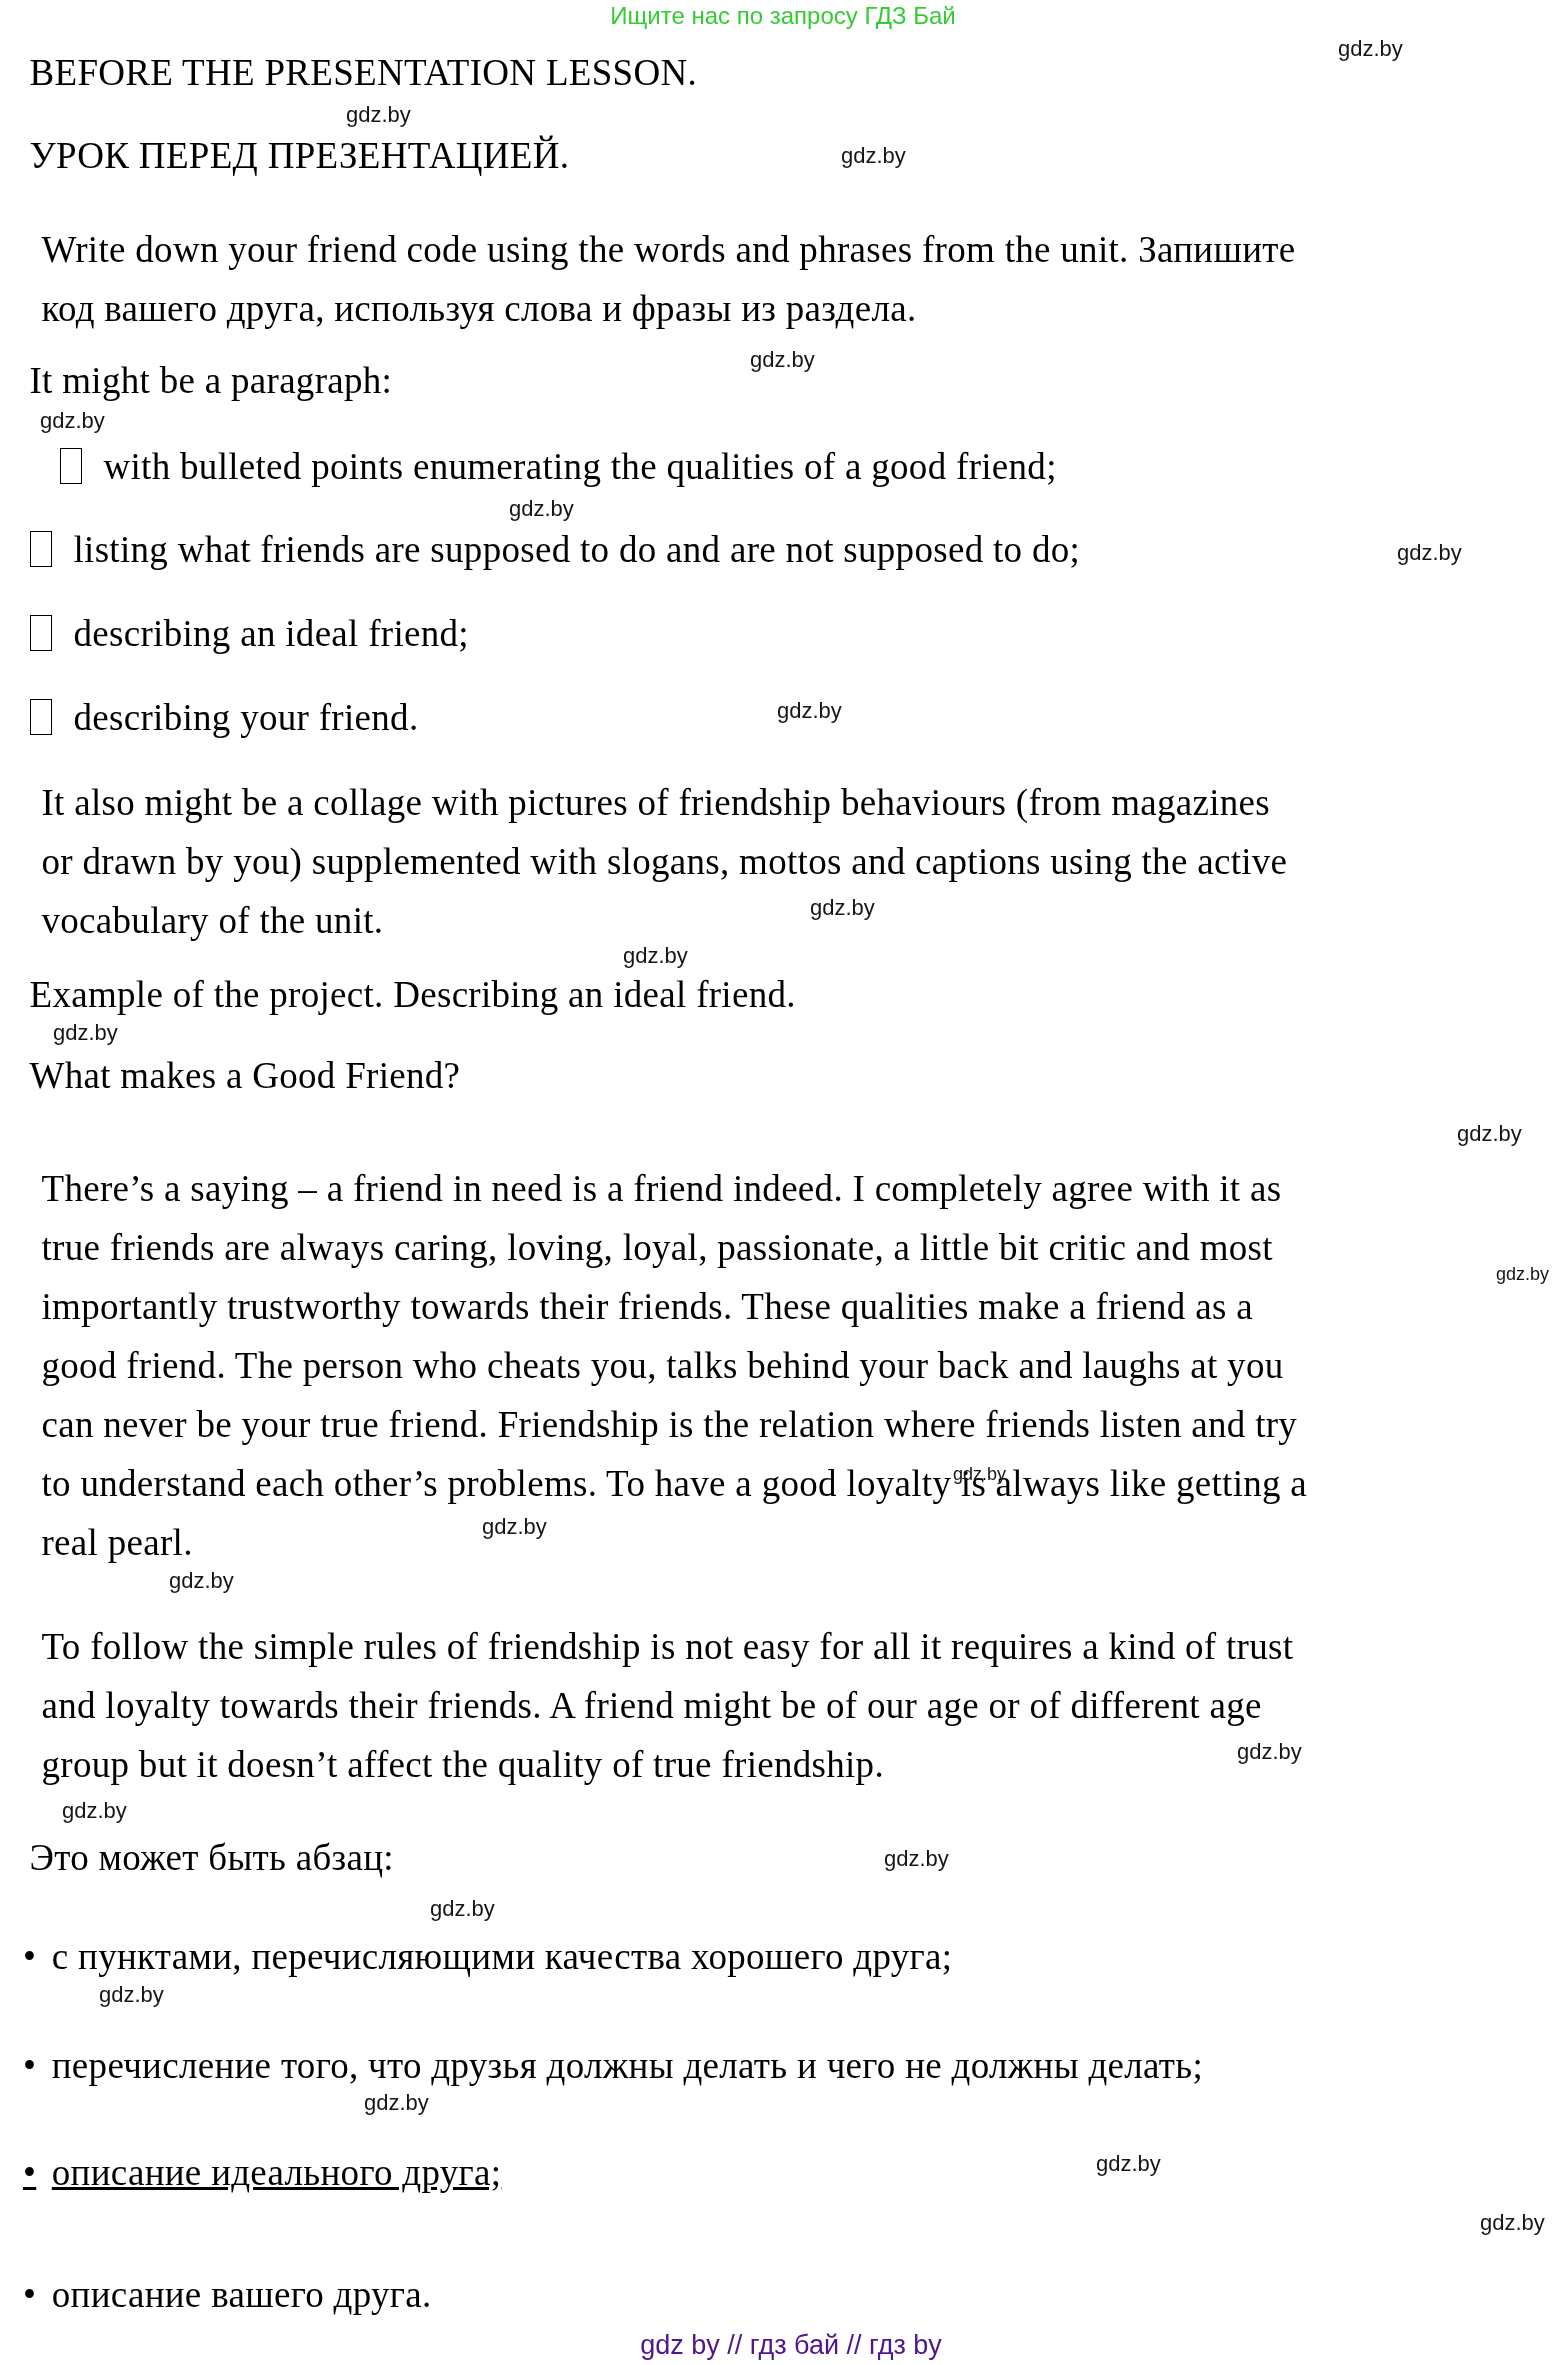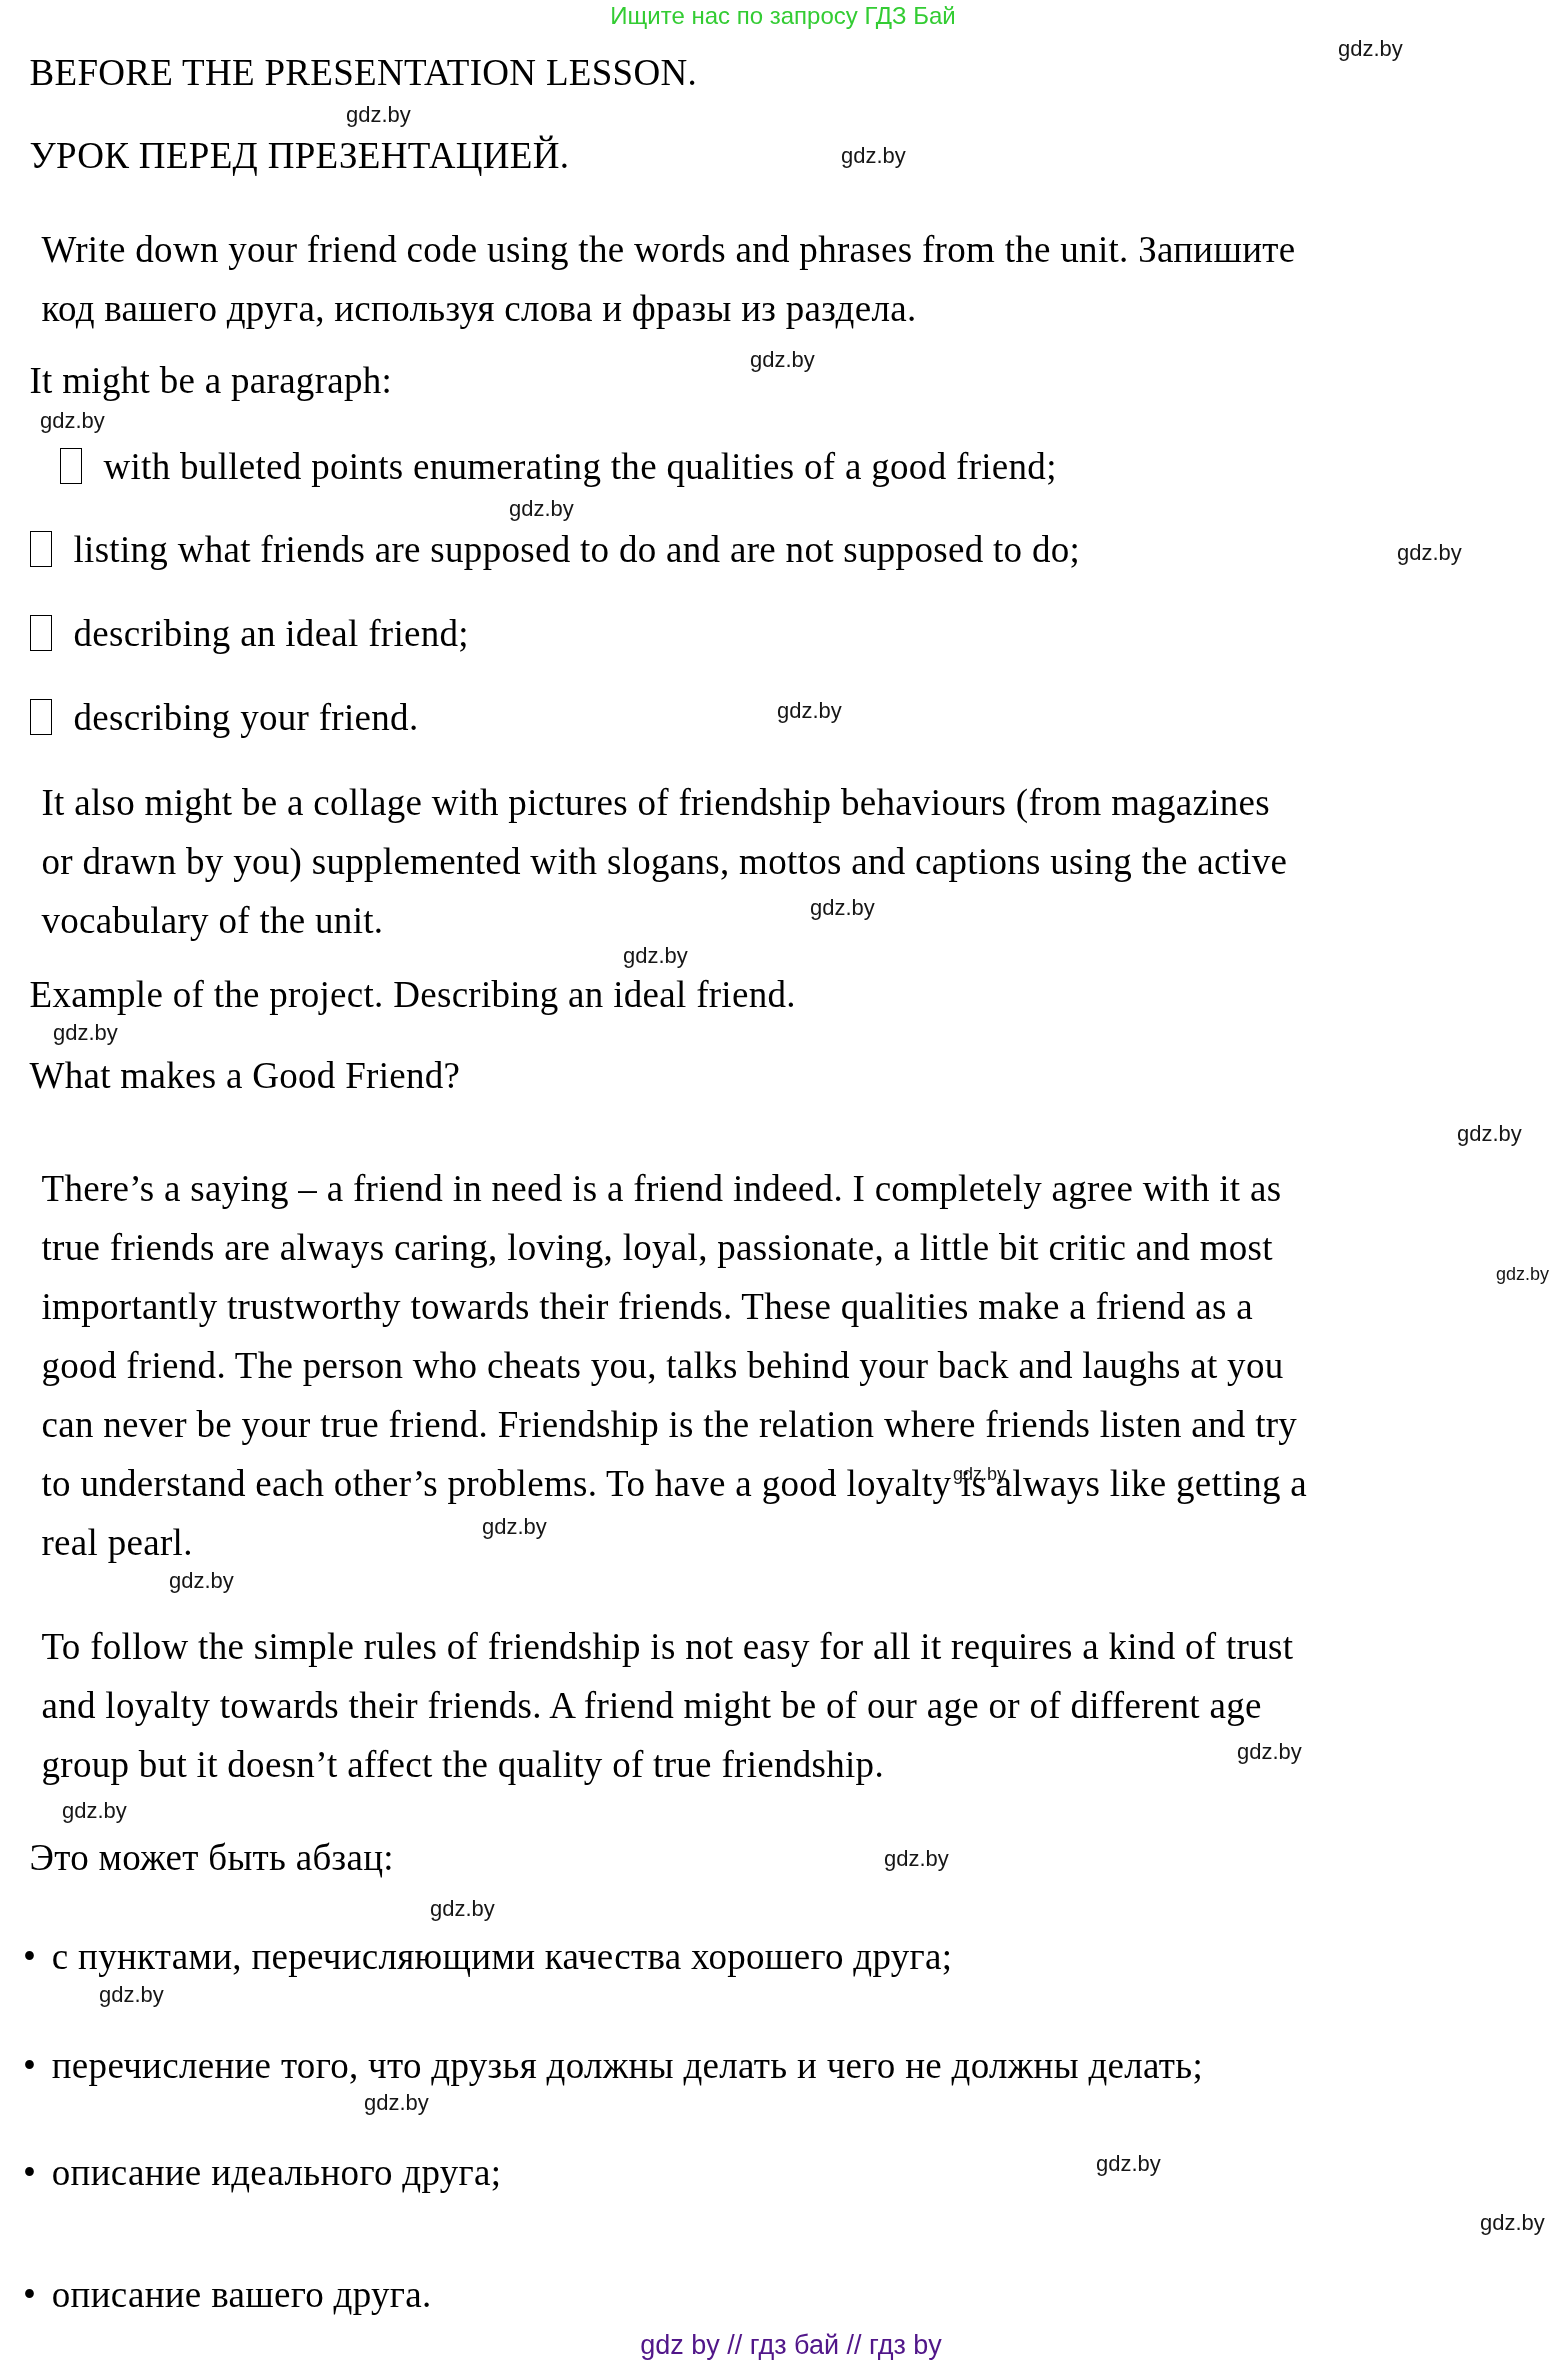--- a/index.html
+++ b/index.html
@@ -113,21 +113,21 @@
   <div class="para" style="top:1617px;">
       <div>To follow the simple rules of friendship is not easy for all it requires a kind of trust</div>
       <div>and loyalty towards their friends. A friend might be of our age or of different age</div>
       <div>group but it doesn’t affect the quality of true friendship.</div>
     </div>
 
   <div class="h-line" style="top:1836px;">Это может быть абзац:</div>
 
   <div class="ru-item" style="top:1935px;">с пунктами, перечисляющими качества хорошего друга;</div>
   <div class="ru-item" style="top:2044px;">перечисление того, что друзья должны делать и чего не должны делать;</div>
-  <div class="ru-item" style="top:2151px;">описание идеального друга;</div>
+  <div class="ru-item" style="top:2151px;text-decoration:underline;">описание идеального друга;</div>
   <div class="ru-item" style="top:2273px;">описание вашего друга.</div>
 
   <span class="wm" style="left:1338px;top:36px;">gdz.by</span>
   <span class="wm" style="left:346px;top:102px;">gdz.by</span>
   <span class="wm" style="left:841px;top:143px;">gdz.by</span>
   <span class="wm" style="left:750px;top:347px;">gdz.by</span>
   <span class="wm" style="left:40px;top:408px;">gdz.by</span>
   <span class="wm" style="left:509px;top:496px;">gdz.by</span>
   <span class="wm" style="left:1397px;top:540px;">gdz.by</span>
   <span class="wm" style="left:777px;top:698px;">gdz.by</span>

